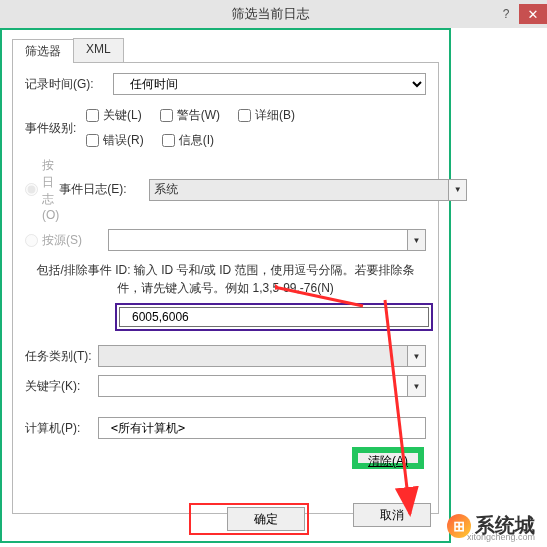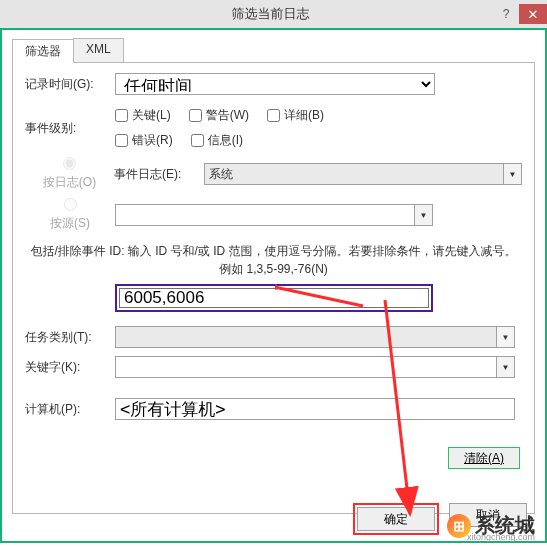--- a/index.html
+++ b/index.html
@@ -36,21 +36,21 @@
   align-items: center;
   justify-content: center;
   font-size: 12px;
   cursor: pointer;
 }
 .titlebar .btn.help { color: #555; }
 .titlebar .btn.close { background: #c75050; color: #fff; width: 28px; height: 20px; font-size: 13px; }
 
 .window-border {
   border: 2px solid #18b175;
-  width: 547px;
+  width: 451px;
   height: 515px;
   background: #fff;
   padding: 8px 10px 10px 10px;
   position: relative;
 }
 
 .tabwrap {
   position: relative;
 }
 .tabs {
@@ -88,42 +88,42 @@
 }
 .row .label {
   width: 90px;
   text-align: left;
   color: #333;
 }
 
 select, input[type=text], .combo {
   border: 1px solid #a0a0a0;
   background: #fff;
-  font-size: 17px;
-  padding: 2px 4px;
+  font-size: 12px;
+  padding: 2px 12px;
   height: 22px;
 }
 select { width: 320px; }
 input[type=text] { width: 320px; }
 
 .chks {
   display: flex;
   flex-wrap: wrap;
   gap: 18px;
   width: 340px;
 }
 .chk {
   display: flex;
   align-items: center;
   gap: 4px;
 }
 .chk input { width: 13px; height: 13px; }
 
 .radio-row { display: flex; align-items: center; margin-bottom: 7px; }
-.radio { display: flex; align-items: center; gap: 4px; width: 90px; color: #7b7b7b; flex-direction: column; }
+.radio { display: flex; align-items: center; gap: 4px; width: 90px; color: #7b7b7b; }
 .radio input { width: 13px; height: 13px; }
 .radio.disabled input { opacity: 0.5; }
 .radio.disabled span { color: #a8a8a8; }
 
 .sub-row { display: flex; align-items: center; }
 .sub-label { width: 90px; }
 .dualline {
   background: #eaeaea;
   border: 1px solid #a0a0a0;
   height: 22px;
@@ -187,40 +187,41 @@
 .bottom-right {
   position: absolute;
   right: 14px;
   bottom: 44px;
   display: flex;
   gap: 6px;
 }
 button.std {
   min-width: 72px;
   height: 22px;
-  border: 1px solid #22c55e;
+  border: 6px solid #22c55e;
   background: #efefef;
   font-size: 12px;
   cursor: pointer;
   text-decoration: underline;
 }
 
 .footer-btns {
   position: absolute;
   right: 18px;
   bottom: 6px;
   display: flex;
   gap: 10px;
 }
 .btn2 {
   width: 78px;
   height: 24px;
   border: 1px solid #a0a0a0;
   background: #efefef;
   font-size: 12px;
+  margin-left: 34px;
 }
 .footer-red {
   border: 2px solid #ff2b2b;
   padding: 2px;
 }
 
 .watermark {
   position: absolute;
   right: 6px;
   bottom: 6px;

